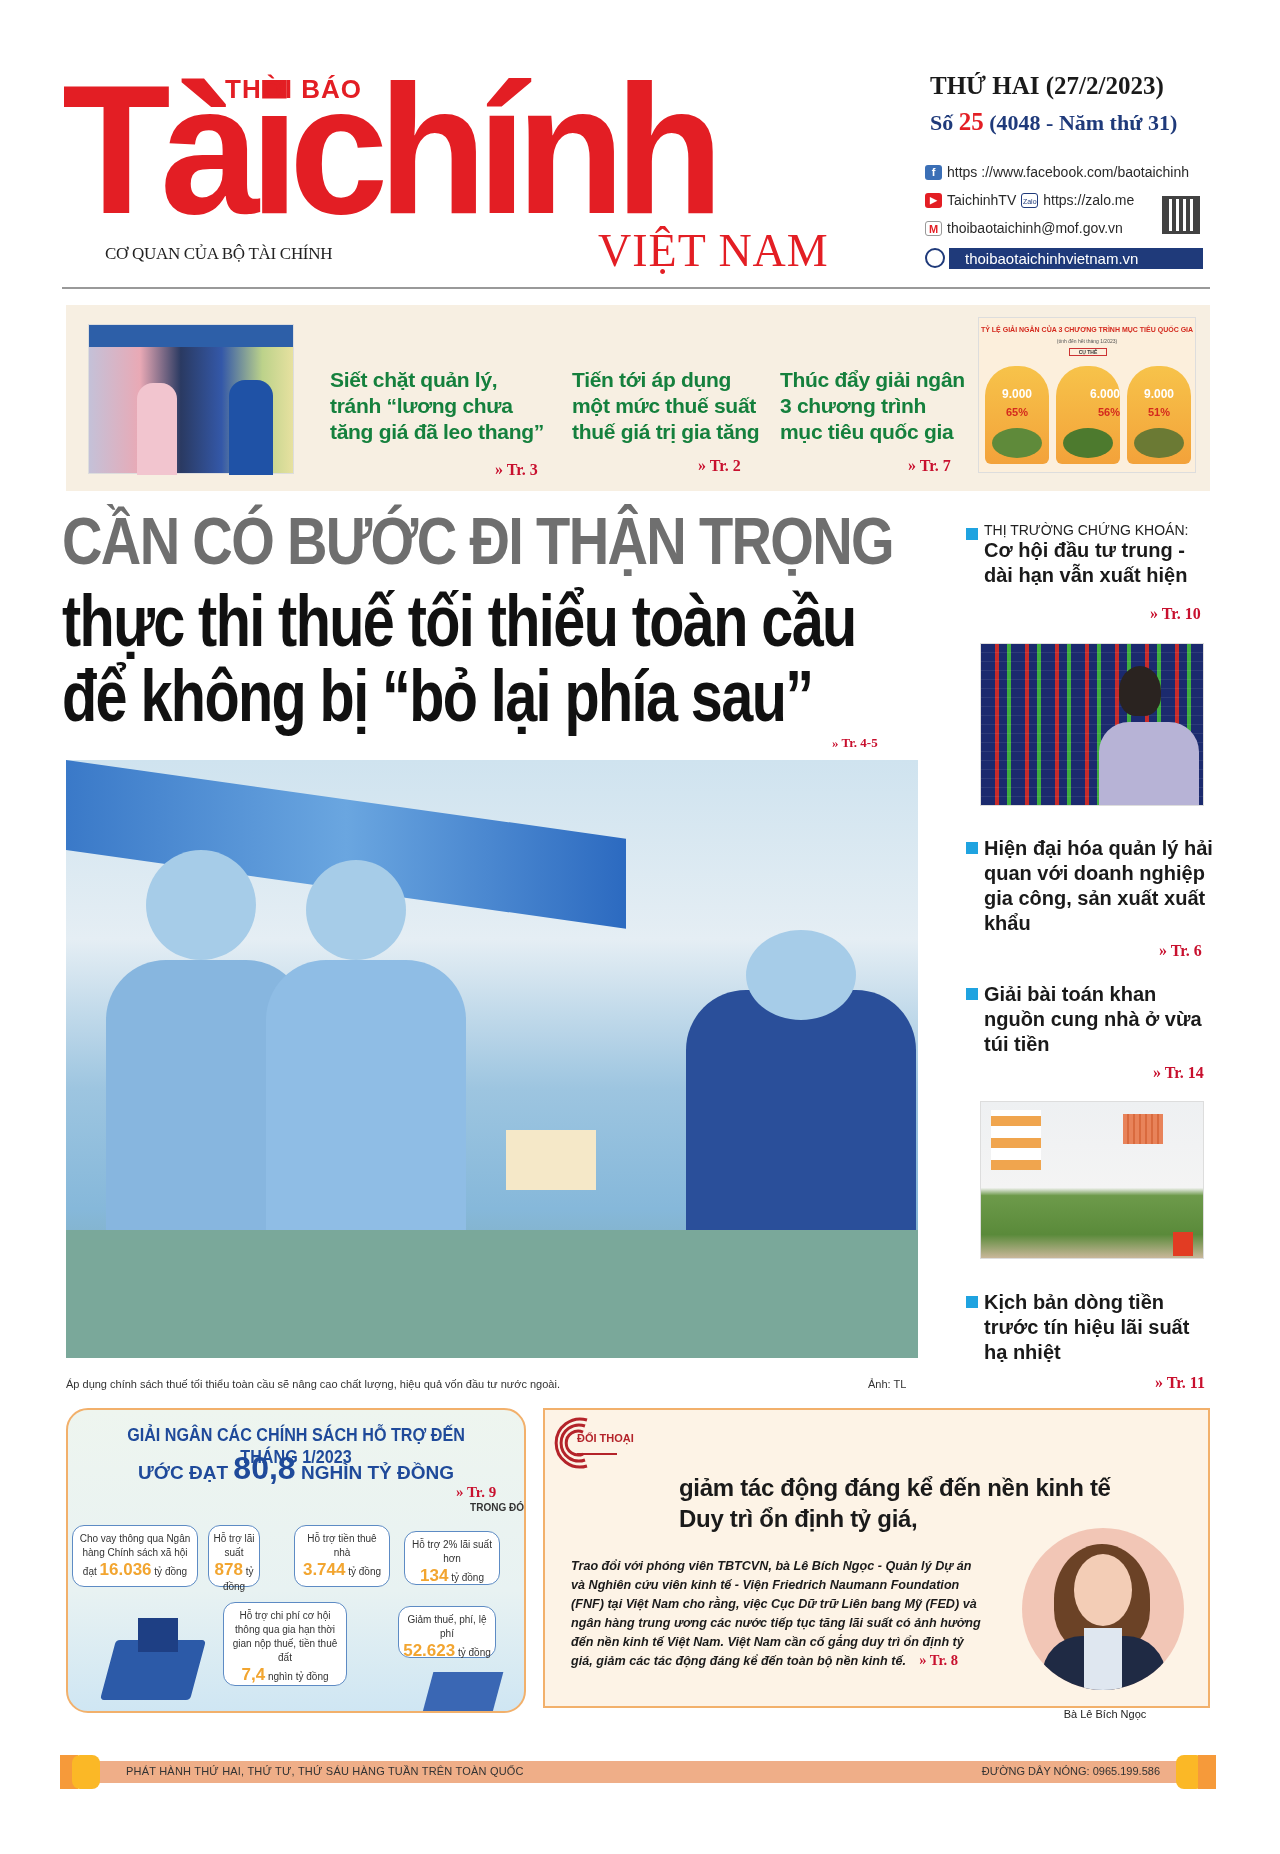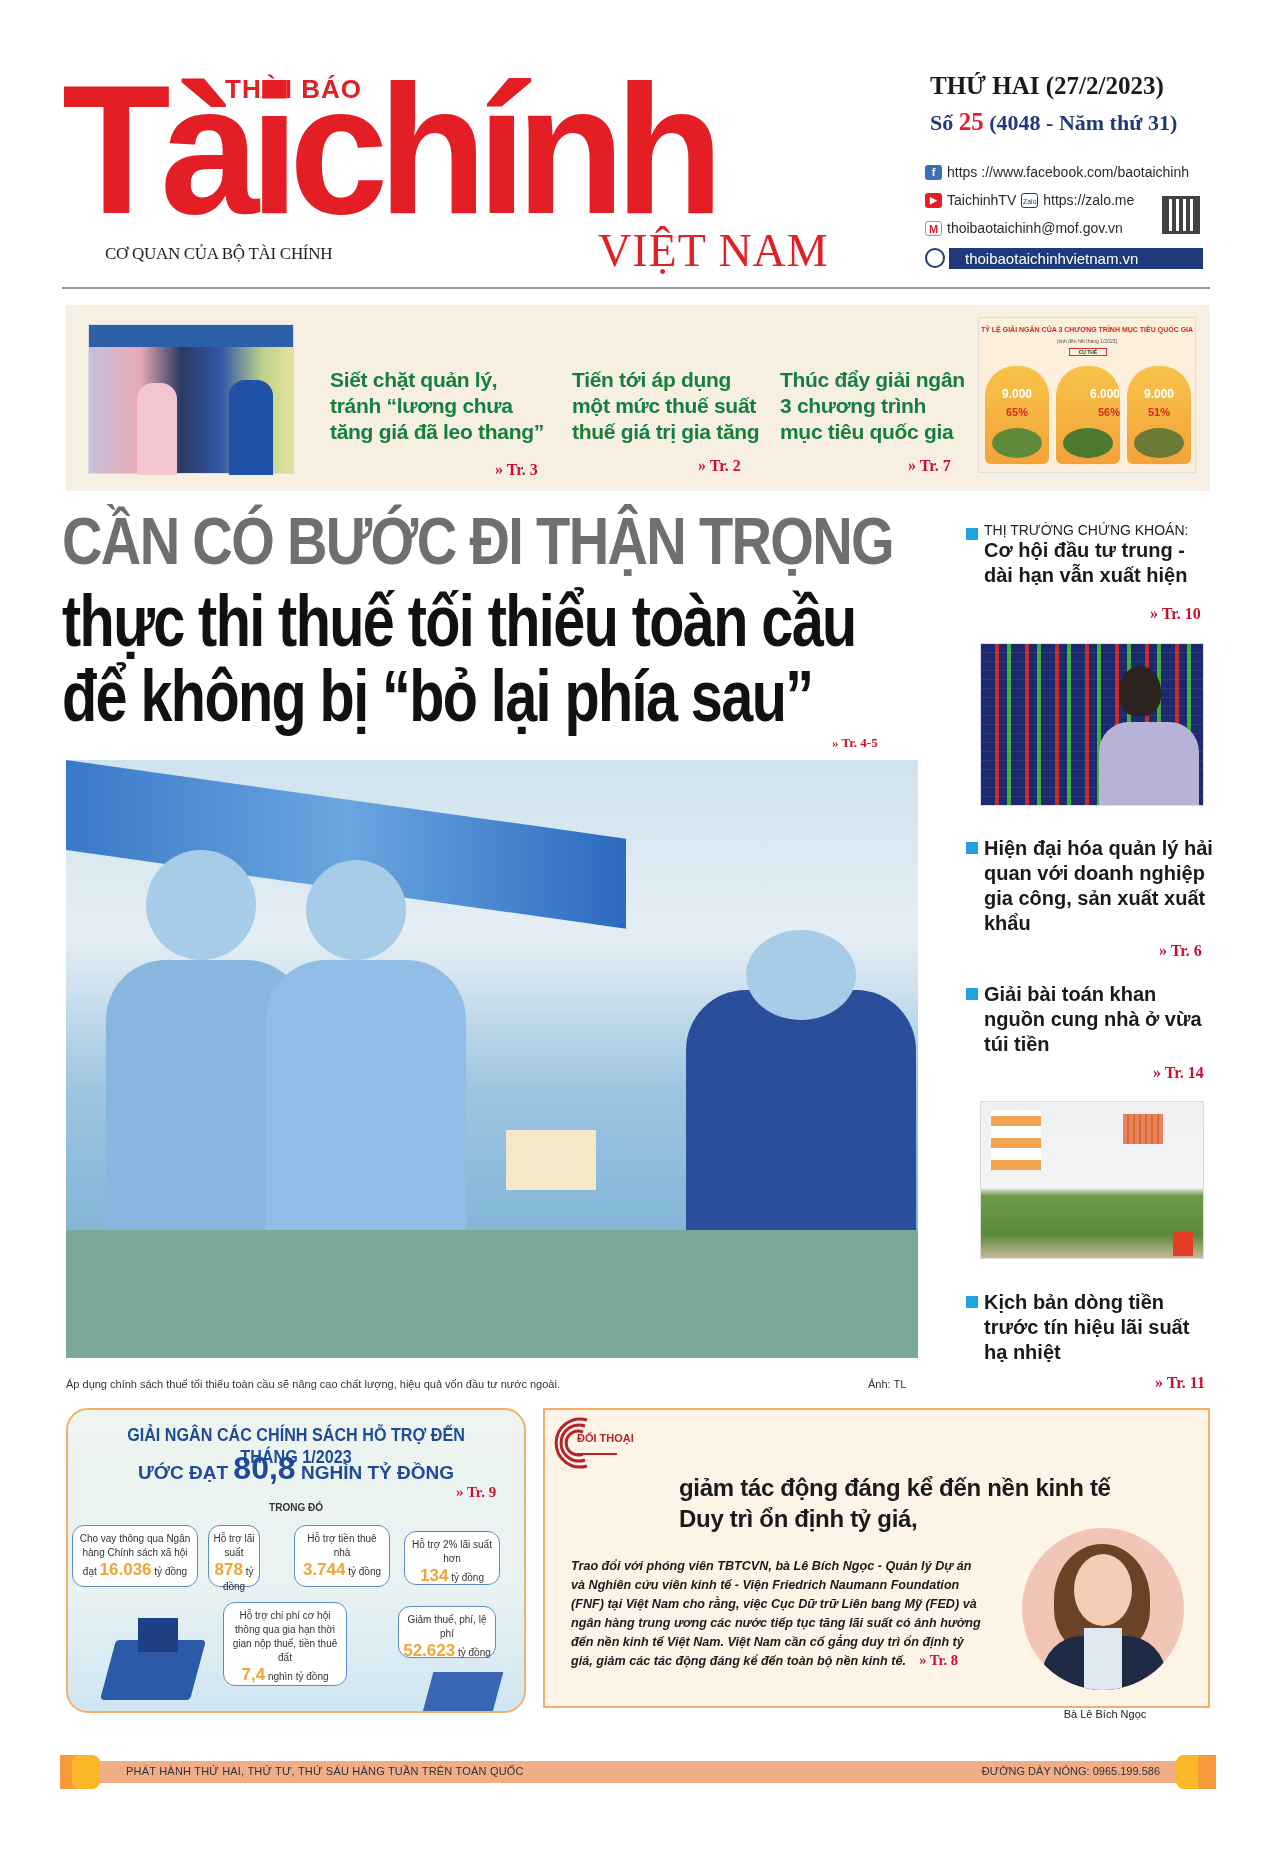--- a/index.html
+++ b/index.html
@@ -38,21 +38,21 @@
   .side-item{position:absolute;left:966px;width:248px}
   .bullet{display:inline-block;width:12px;height:12px;background:#1fa3e0;margin-right:6px;position:absolute;left:0;top:6px}
   .side-kicker{padding-left:18px;font:14px "Liberation Sans",sans-serif;color:#222}
   .side-title{padding-left:18px;font:700 20px/25px "Liberation Sans",sans-serif;color:#1a1a1a}
   .side-img{position:absolute;left:980px;width:224px;border:1px solid #ddd;overflow:hidden}
   
   .info{left:66px;top:1408px;width:460px;height:305px;border:2px solid #f2b06b;border-radius:22px;background:linear-gradient(180deg,#eef5ef 0%,#e8f2f2 60%,#cfe6f3 100%);overflow:hidden}
   .info-t1{position:absolute;left:0;width:100%;top:14px;text-align:center;font:700 19px "Liberation Sans",sans-serif;color:#1f4a9a;transform:scaleX(.85)}
   .info-t2{position:absolute;left:0;width:100%;top:40px;text-align:center;font:700 19px "Liberation Sans",sans-serif;color:#1f4a9a}
   .info-t2 .big{font-size:32px;font-weight:900}
-  .info-sub{position:absolute;left:0;width:100%;top:92px;text-align:center;font:700 10px "Liberation Sans",sans-serif;color:#333}
+  .info-sub{position:absolute;left:0;width:100%;top:92px;text-align:right;font:700 10px "Liberation Sans",sans-serif;color:#333}
   .bubble{position:absolute;background:#fff;border:1.5px solid #5d8bc4;border-radius:12px;text-align:center;font:10px/14px "Liberation Sans",sans-serif;color:#333;padding:6px 4px}
   .bubble .amt{font:700 17px "Liberation Sans",sans-serif;color:#f2a530}
   
   .dialog{left:543px;top:1408px;width:667px;height:300px;border:2px solid #f2b06b;background:#fdf3e6}
   .dlg-logo{position:absolute;left:8px;top:6px;width:64px;height:54px}
   .dlg-title{position:absolute;left:134px;top:62px;font:700 24px/31px "Liberation Sans",sans-serif;color:#1a1a1a;letter-spacing:-.3px}
   .dlg-body{position:absolute;left:26px;top:146px;width:430px;font:italic 700 13px/19px "Liberation Sans",sans-serif;color:#1a1a1a;transform:scaleX(.97);transform-origin:left}
   .portrait{position:absolute;left:477px;top:118px;width:162px;height:162px;border-radius:50%;background:#f2c6b6;overflow:hidden}
   .p-name{position:absolute;left:470px;top:298px;width:180px;text-align:center;font:11px "Liberation Sans",sans-serif;color:#222}
   

